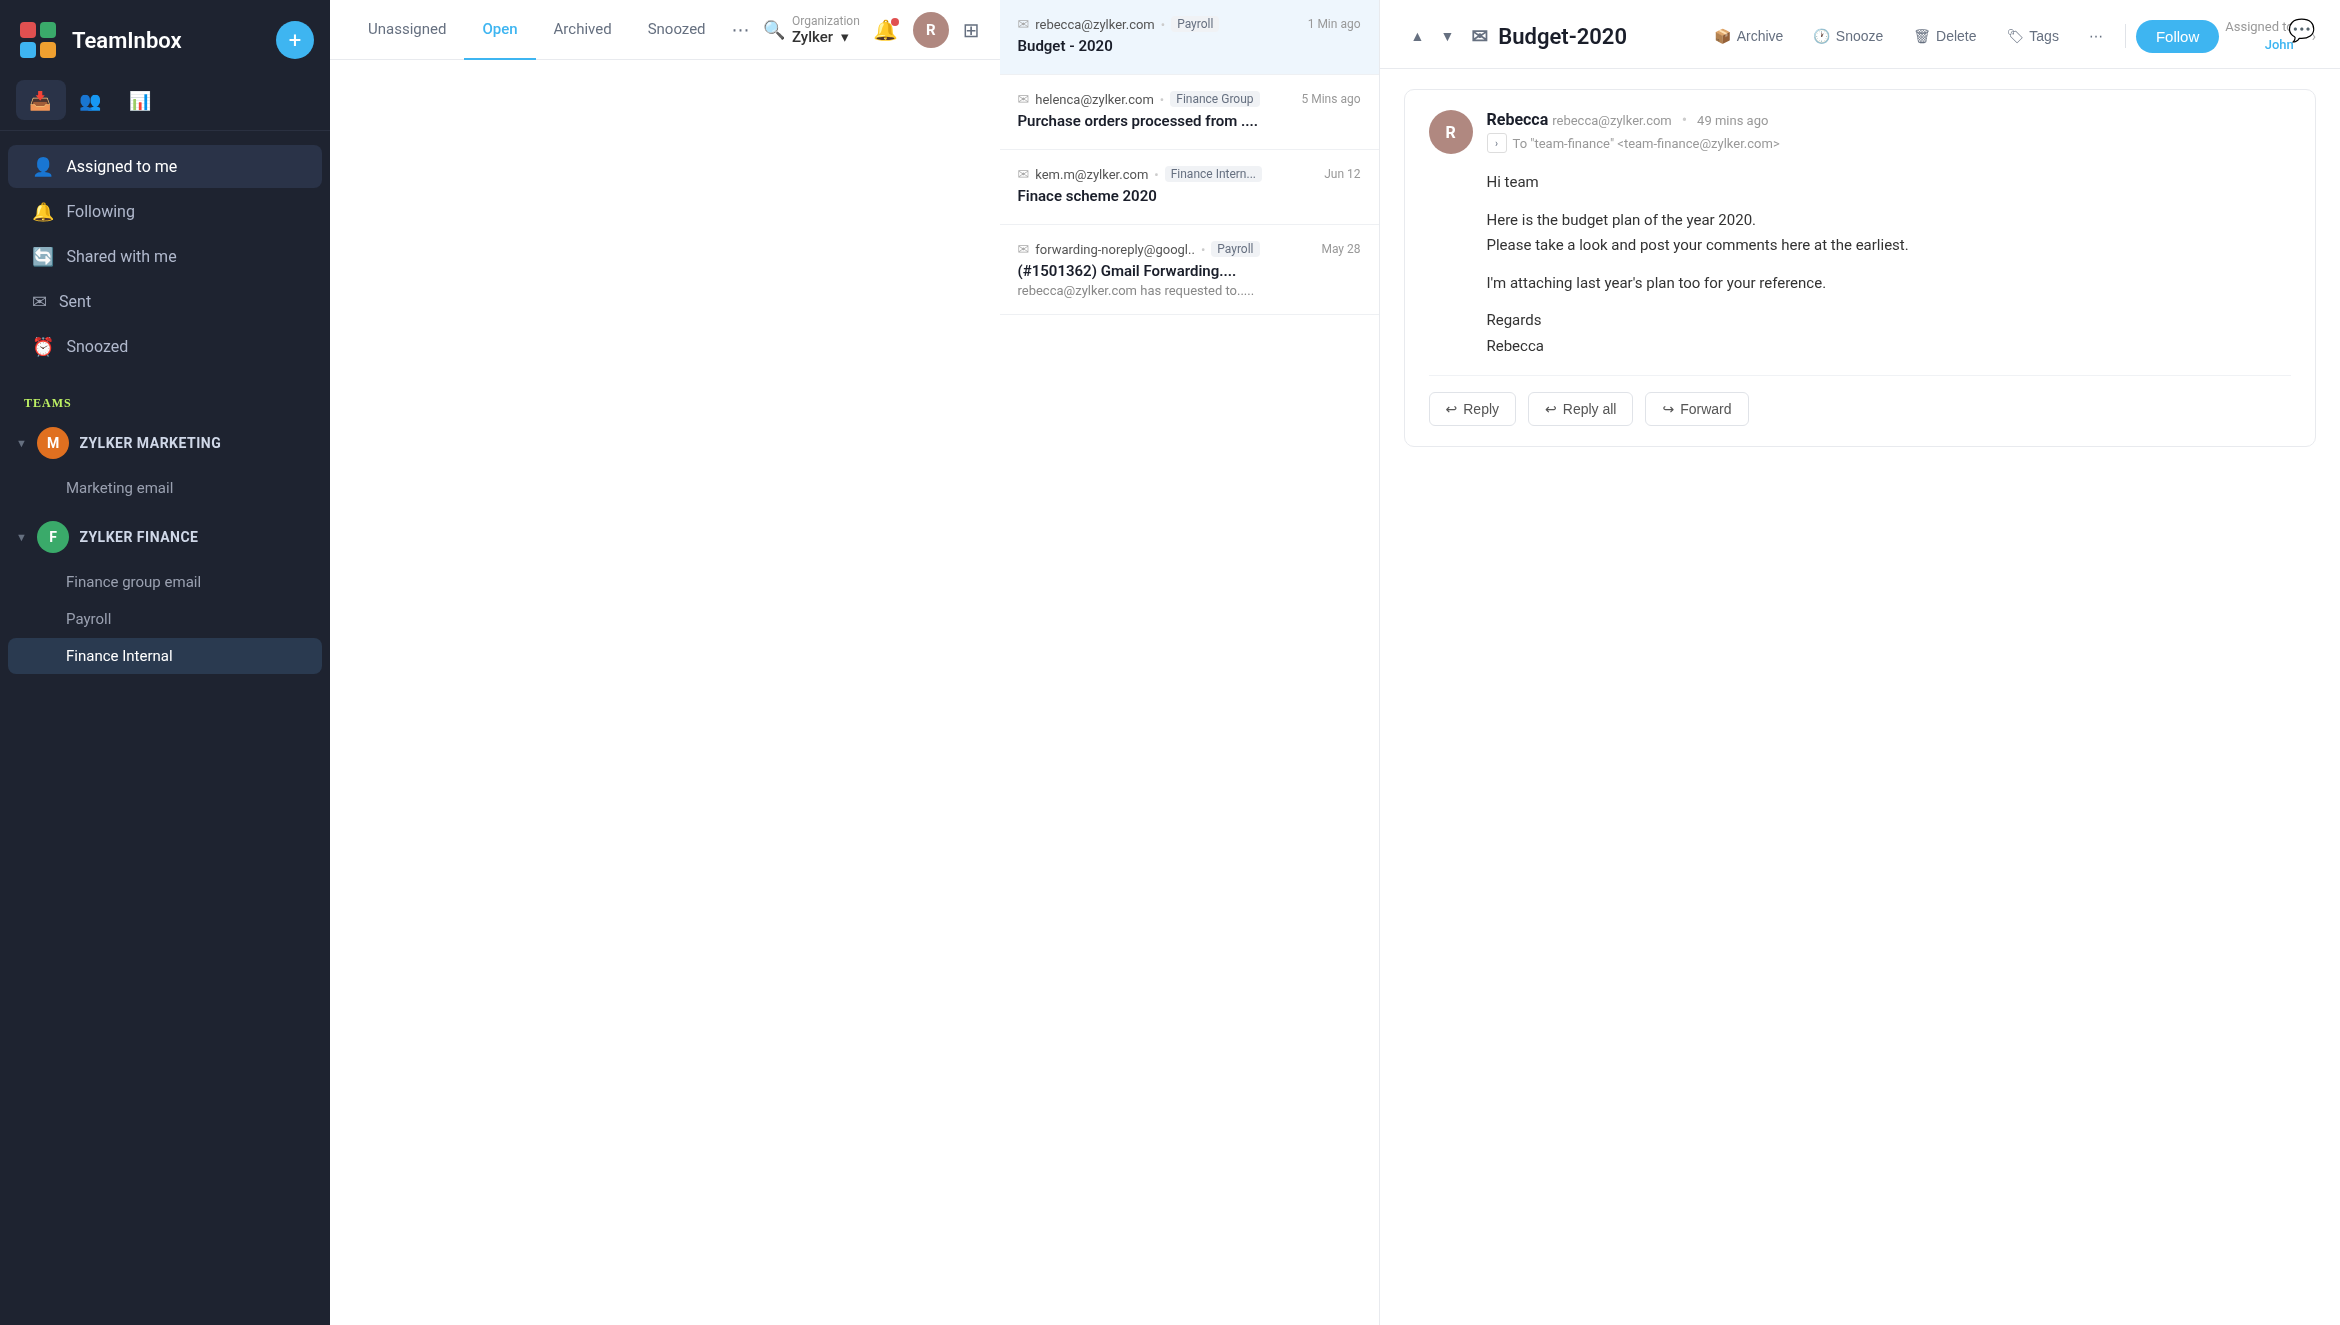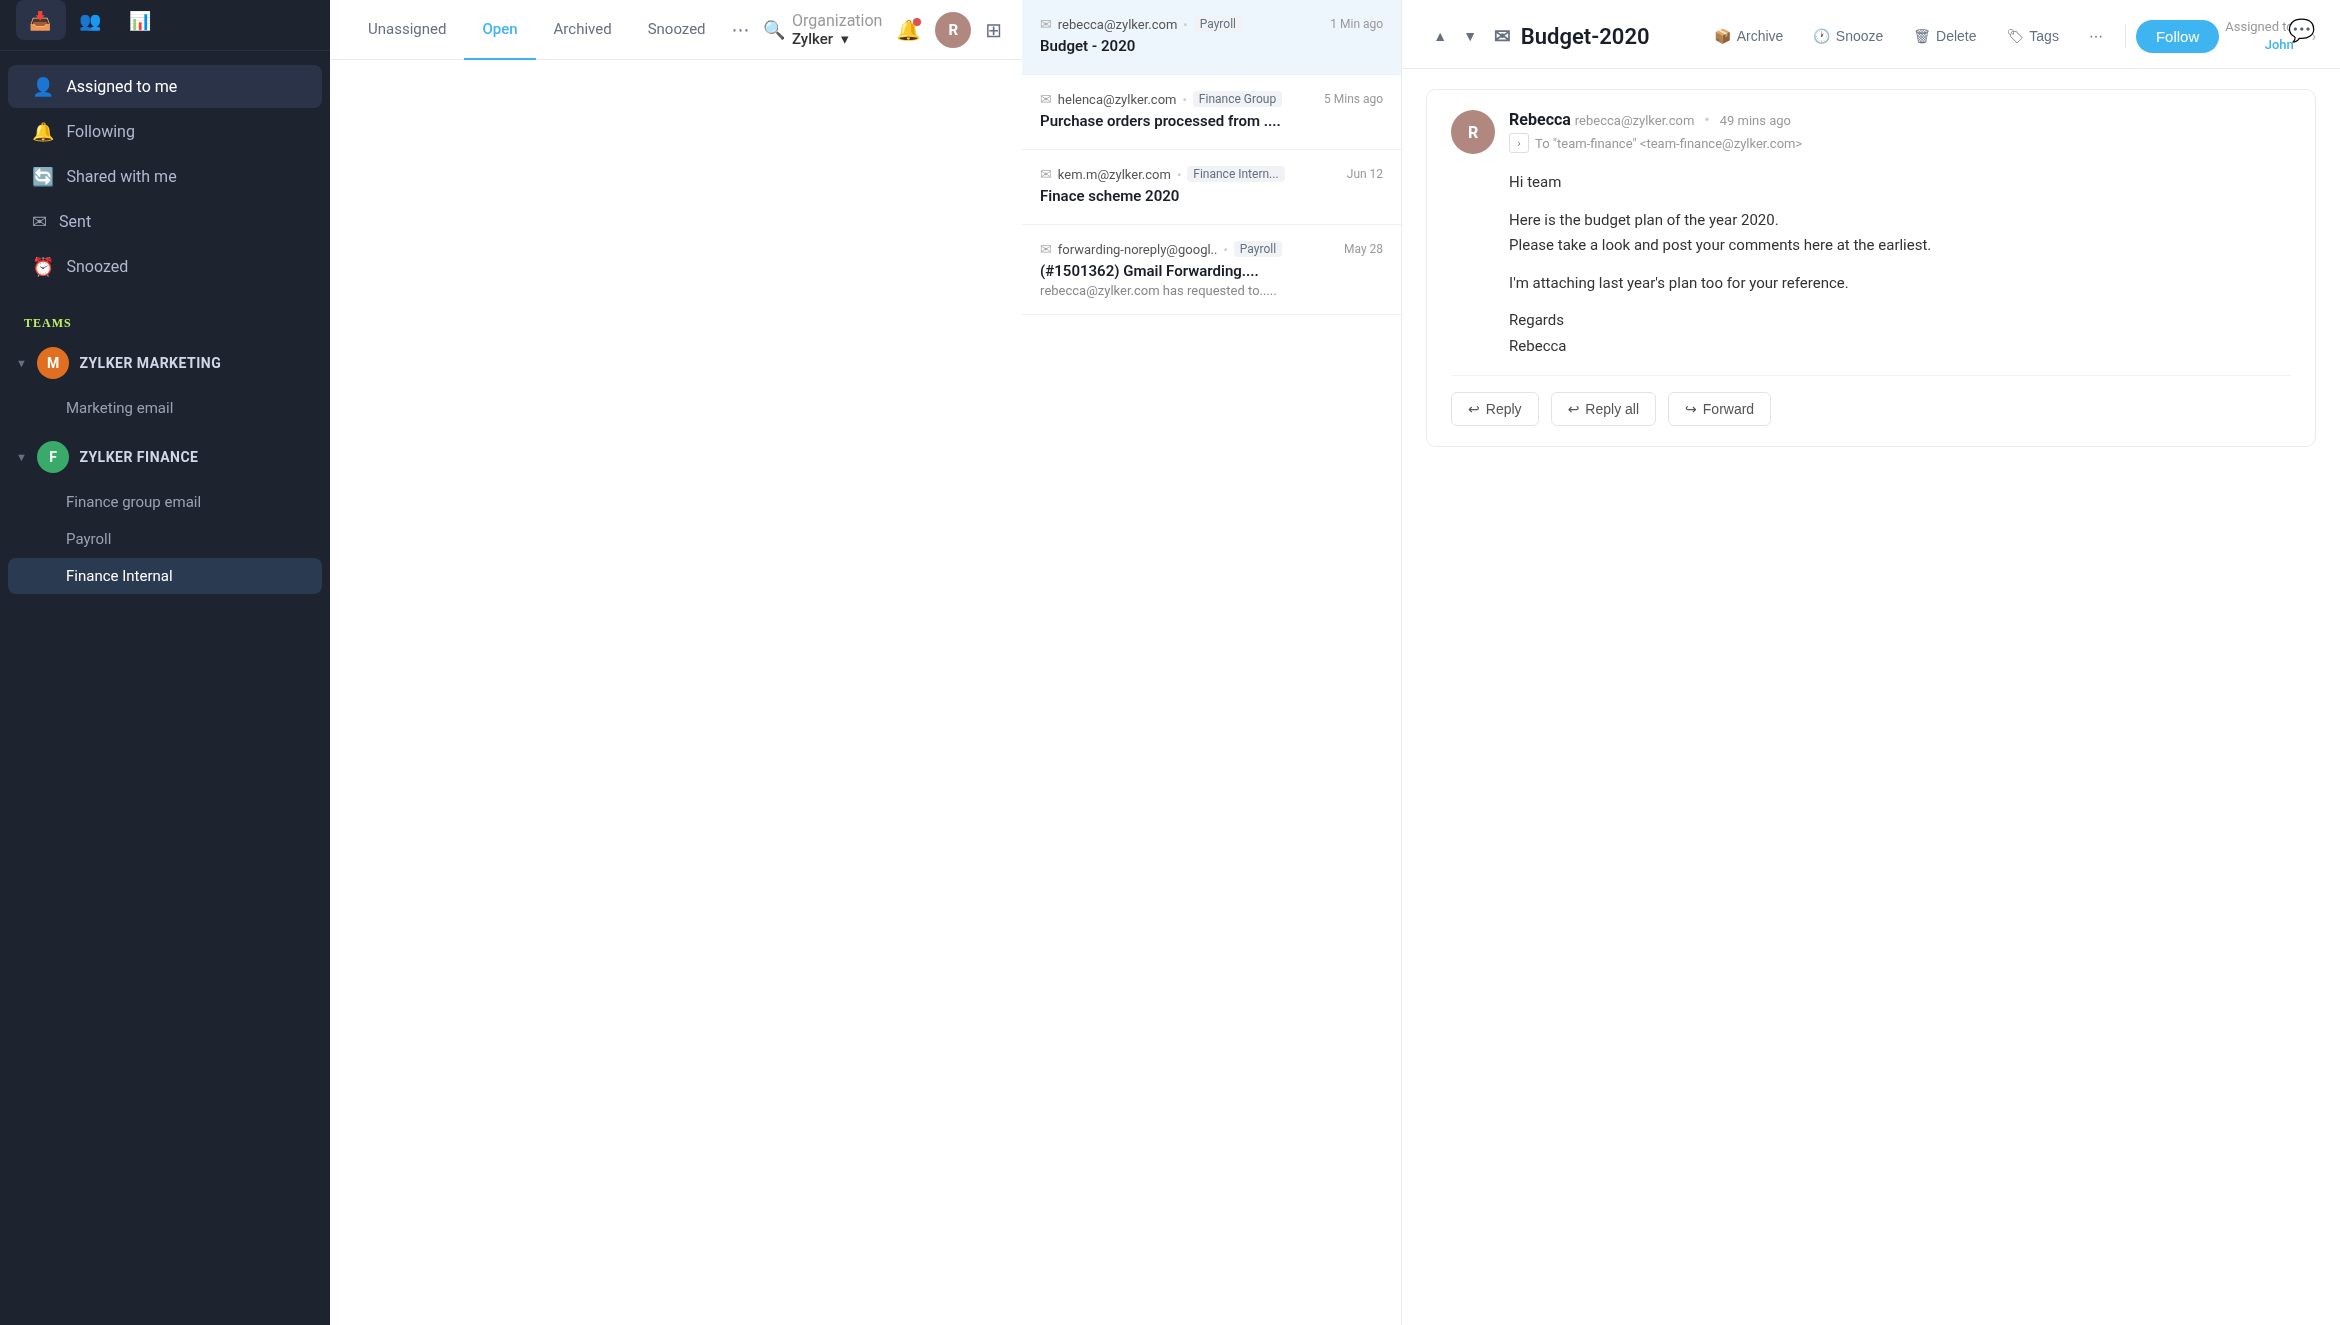--- a/index.html
+++ b/index.html
@@ -167,21 +167,21 @@
       font-weight: 500;
     }
     .tabs-more { color: #667080; padding: 0 8px; cursor: pointer; font-size: 18px; }
     .tabs-search { margin-left: auto; color: #667080; cursor: pointer; font-size: 18px; padding: 6px; }
     .org-info {
       margin-left: auto;
       display: flex;
       align-items: center;
       gap: 14px;
     }
-    .org-label { font-size: 16px; color: #999; }
+    .org-label { font-size: 12px; color: #999; }
     .org-name { font-size: 15px; color: #333; font-weight: 500; display: flex; align-items: center; gap: 8px; }
     .notif-bell { font-size: 20px; color: #667080; cursor: pointer; position: relative; }
     .notif-dot {
       width: 8px; height: 8px;
       background: #e05050;
       border-radius: 50%;
       position: absolute;
       top: 0; right: 0;
     }
     .user-avatar {
@@ -397,20 +397,32 @@
       font-size: 14px;
       color: #aaa;
       cursor: pointer;
       margin-left: auto;
     }
   </style>
 </head>
 <body>
 
 <div class="sidebar">
+  <div class="sidebar-header">
+    <div class="logo-icon">
+      <svg viewBox="0 0 44 44" width="44" height="44">
+        <rect x="4" y="4" width="16" height="16" rx="4" fill="#e05050"></rect>
+        <rect x="24" y="4" width="16" height="16" rx="4" fill="#3aaa6a"></rect>
+        <rect x="4" y="24" width="16" height="16" rx="4" fill="#3eb5f1"></rect>
+        <rect x="24" y="24" width="16" height="16" rx="4" fill="#f0a030"></rect>
+      </svg>
+    </div>
+    <span class="app-title">TeamInbox</span>
+    <div class="add-btn">+</div>
+  </div>
 
   <div class="sidebar-icons-row">
     <div class="sidebar-icon-btn active">📥</div>
     <div class="sidebar-icon-btn">👥</div>
     <div class="sidebar-icon-btn">📊</div>
   </div>
 
   <div class="sidebar-nav">
     <div class="nav-item active">
       <span class="nav-icon">👤</span>

